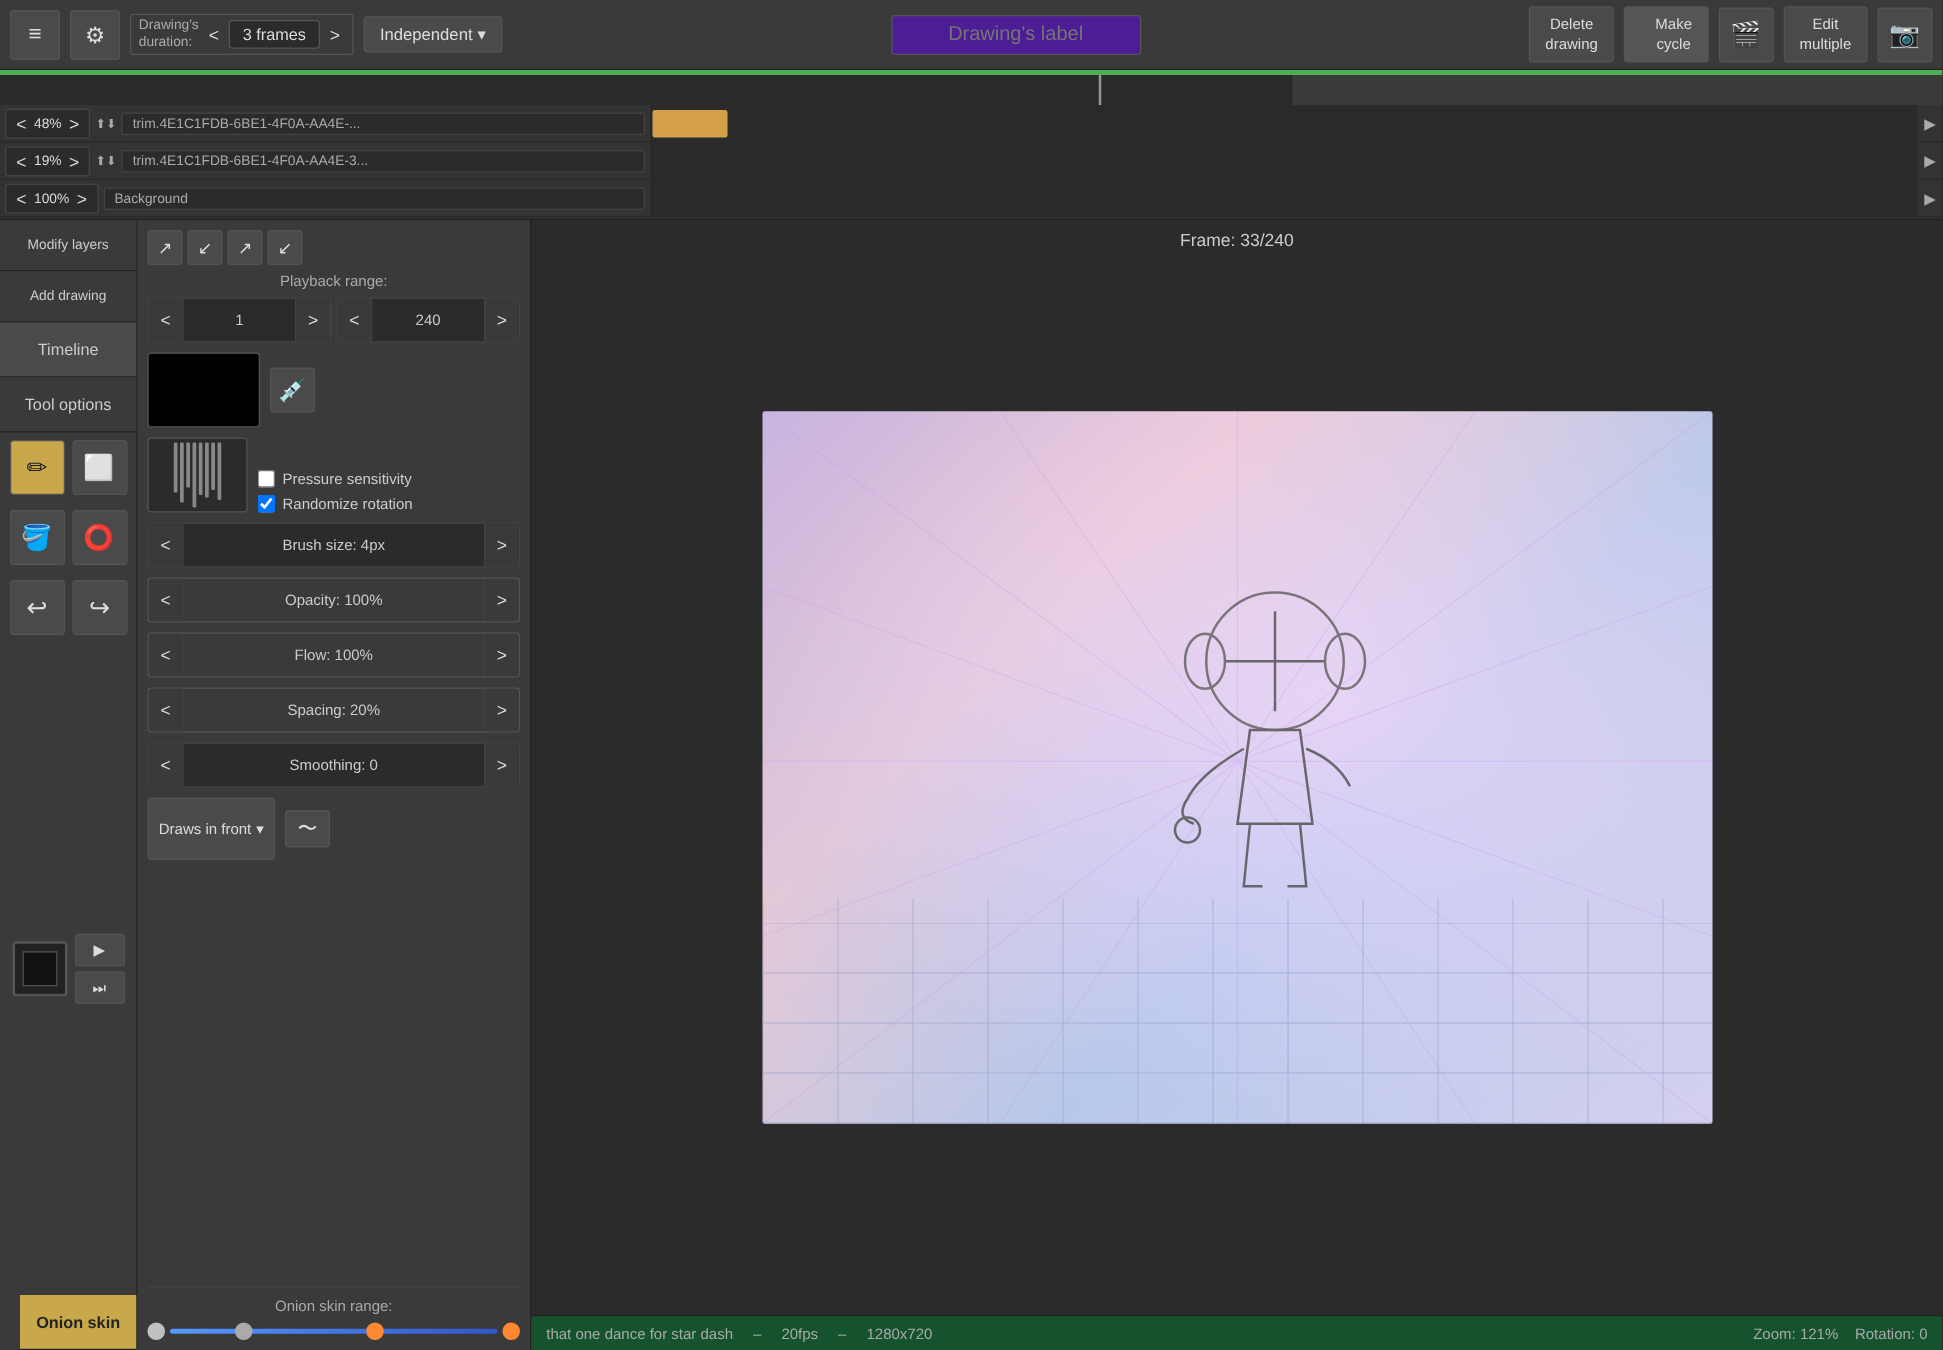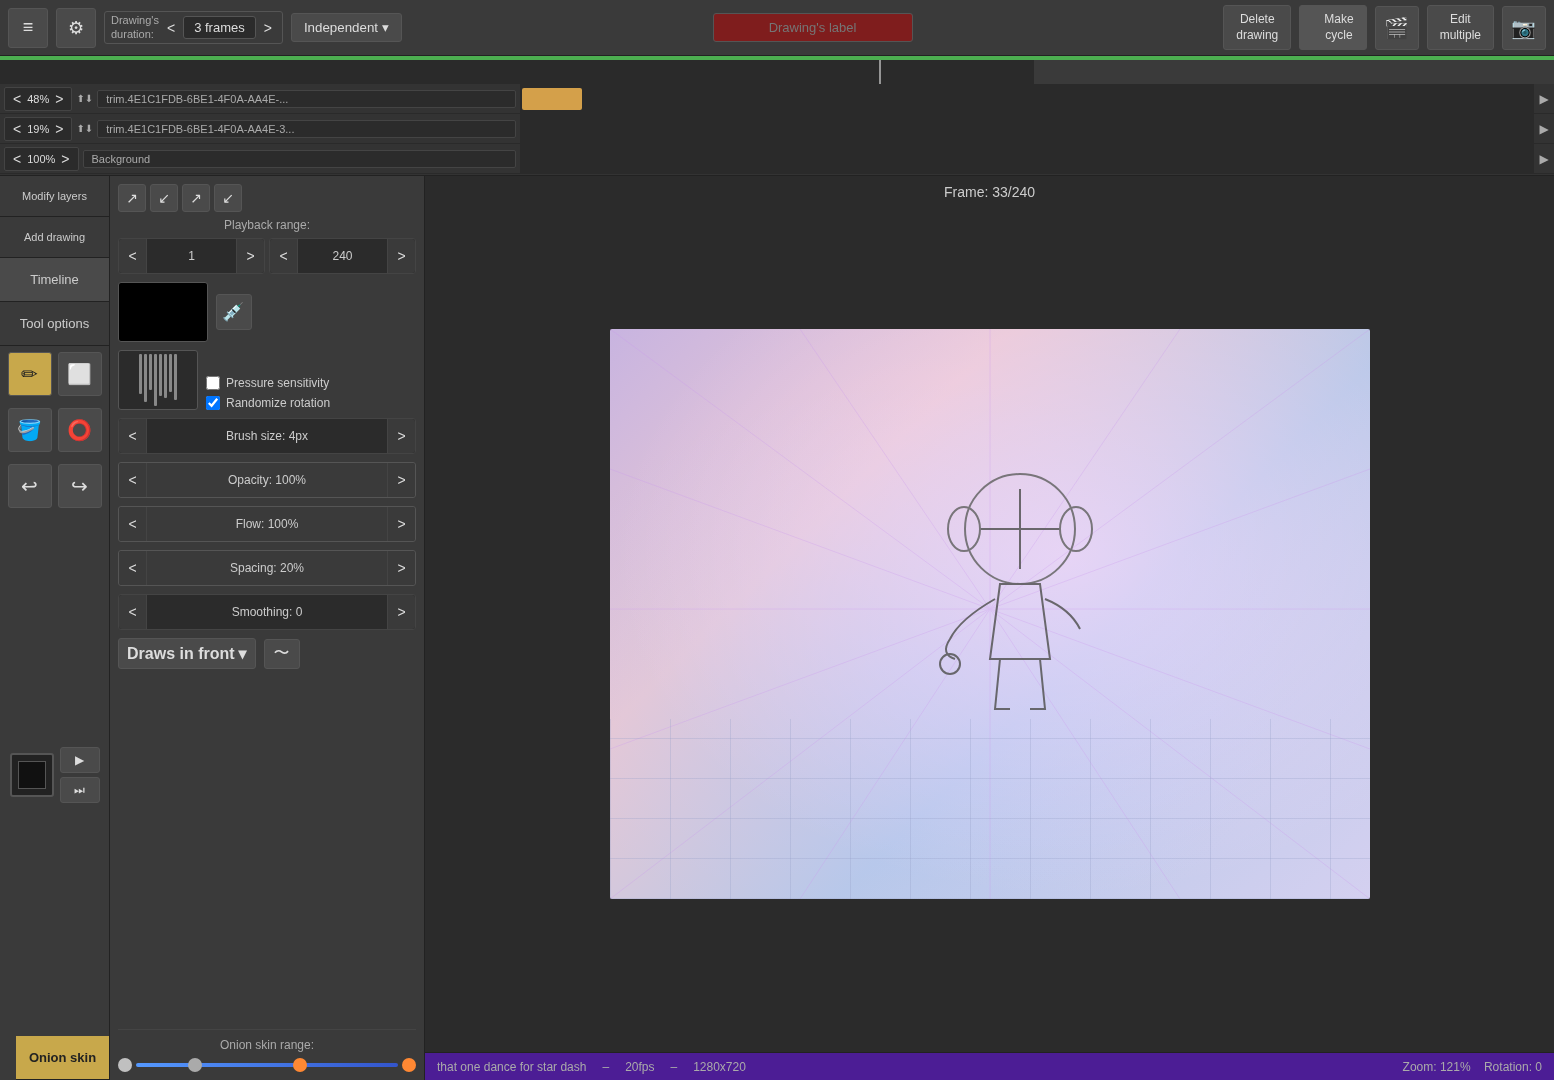--- a/index.html
+++ b/index.html
@@ -65,28 +65,28 @@
     .independent-btn {
       background: #4a4a4a;
       border: 1px solid #555;
       color: #ddd;
       padding: 6px 12px;
       border-radius: 3px;
       cursor: pointer;
       display: flex; align-items: center; gap: 4px;
     }
     .label-input {
-      background: #7f1d1d;
+      background: #4c1d95;
       border: 1px solid #555;
       color: #aaa;
       padding: 6px 16px;
       border-radius: 3px;
       width: 200px;
       text-align: center;
-      font-size: 13px;
+      font-size: 16px;
     }
     .spacer { flex: 1; }
     .action-btn {
       background: #4a4a4a;
       border: 1px solid #555;
       color: #ddd;
       padding: 6px 12px;
       border-radius: 3px;
       cursor: pointer;
       text-align: center;
@@ -359,25 +359,25 @@
     }
     .draws-row {
       display: flex;
       align-items: center;
       gap: 8px;
     }
     .draws-select {
       background: #4a4a4a;
       border: 1px solid #555;
       color: #ddd;
-      padding: 5px 8px;
-      border-radius: 3px;
-      cursor: pointer;
-      font-size: 16px;
-      display: flex; align-items: center; gap: 4px; font-weight: bold;
+      padding: 17px 8px;
+      border-radius: 3px;
+      cursor: pointer;
+      font-size: 12px;
+      display: flex; align-items: center; gap: 4px;
     }
     .wave-btn {
       width: 36px; height: 30px;
       background: #4a4a4a;
       border: 1px solid #555;
       border-radius: 3px;
       cursor: pointer;
       display: flex; align-items: center; justify-content: center;
       font-size: 16px;
       color: #ddd;
@@ -439,21 +439,21 @@
     .animation-canvas {
       width: 760px;
       height: 570px;
       background: linear-gradient(135deg, #c8b4e0 0%, #e8c8d4 30%, #b8c8e8 60%, #d4d0f0 100%);
       border-radius: 2px;
       position: relative;
       overflow: hidden;
     }
     .status-bar {
       height: 28px;
-      background: #4c1d95;
+      background: #14532d;
       border-top: 1px solid #222;
       display: flex;
       align-items: center;
       padding: 0 12px;
       gap: 16px;
       font-size: 12px;
       color: #aaa;
     }
     .zoom-indicator {
       margin-left: auto;

